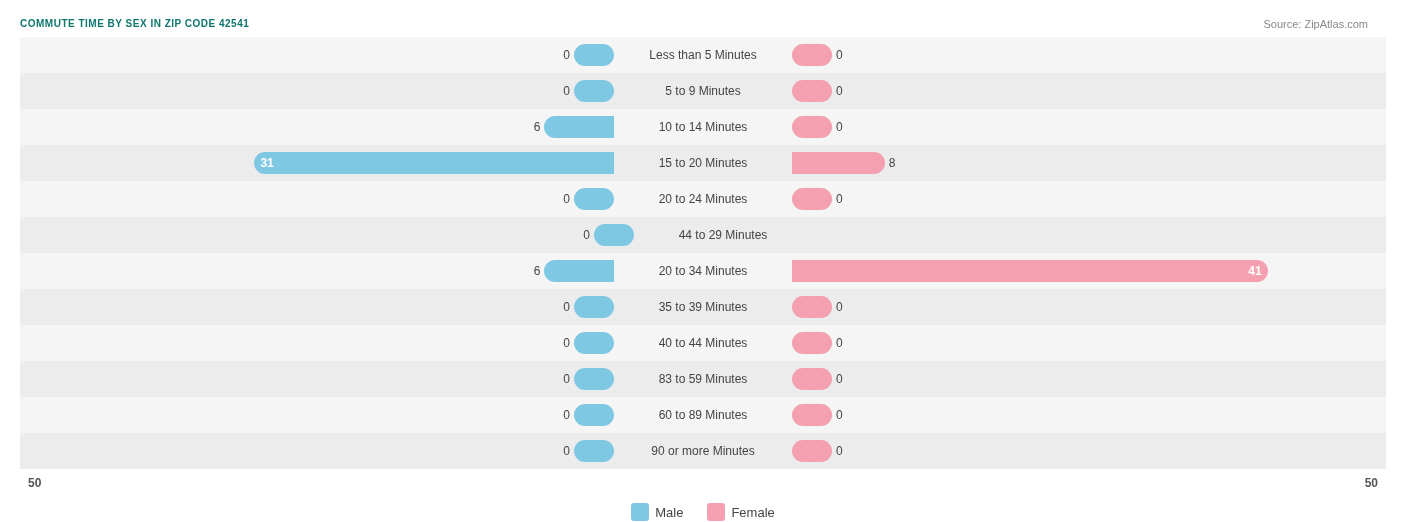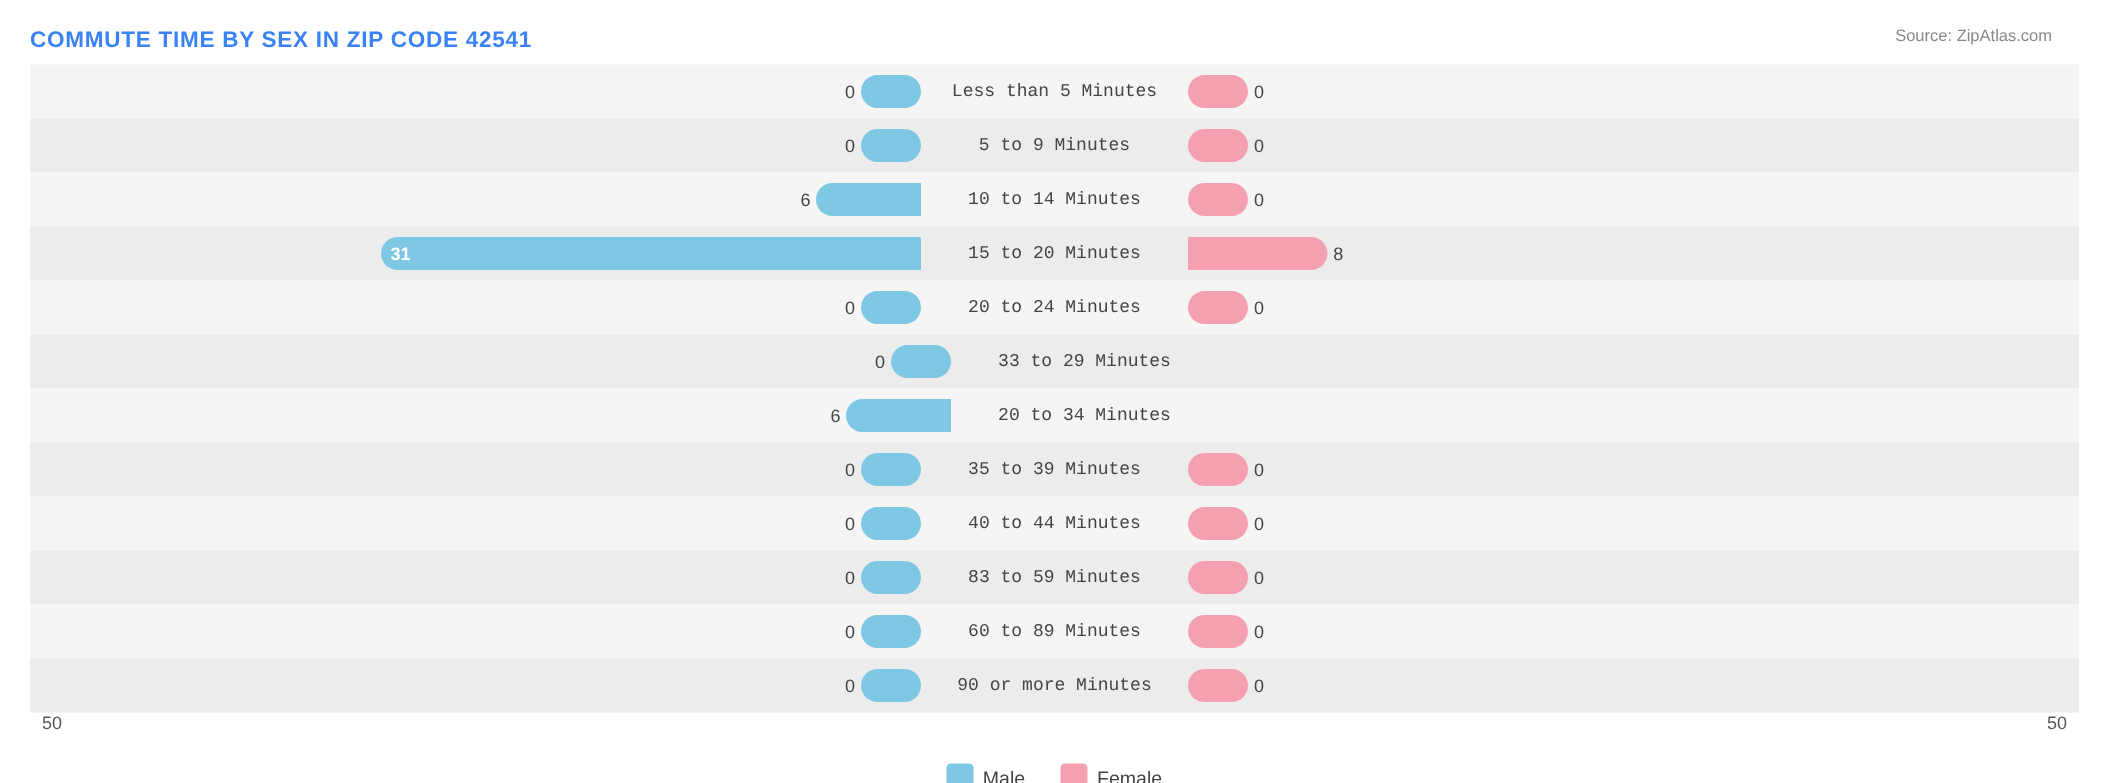--- a/index.html
+++ b/index.html
@@ -9,23 +9,23 @@
       font-size: 13px;
       color: #333;
       width: 1406px;
       min-height: 522px;
     }
     .chart-container {
       padding: 18px 20px 14px 20px;
       position: relative;
     }
     .chart-title {
-      font-size: 15px;
+      font-size: 10px;
       font-weight: bold;
-      color: #3b82f6;
+      color: #0f766e;
       text-transform: uppercase;
       letter-spacing: 0.5px;
       margin-bottom: 8px;
     }
     .source {
       position: absolute;
       top: 18px;
       right: 38px;
       font-size: 11px;
       color: #888;
@@ -61,21 +61,20 @@
       height: 100%;
       position: relative;
     }
     .label-section {
       width: 166px;
       text-align: center;
       font-size: 12px;
       color: #444;
       white-space: nowrap;
       flex-shrink: 0;
-      font-family: Liberation Mono, monospace;
     }
     .bar-male {
       height: 22px;
       background: #7ec8e3;
       border-radius: 11px 0 0 11px;
       display: flex;
       align-items: center;
       justify-content: flex-start;
       padding-left: 6px;
       min-width: 0;
@@ -104,22 +103,23 @@
       min-width: 20px;
       text-align: left;
     }
     .val-inside {
       font-size: 12px;
       font-weight: bold;
       color: #333;
     }
     .axis-row {
       display: flex;
-      align-items: flex-start;
+      align-items: center;
       height: 28px;
+      font-weight: bold;
     }
     .axis-left {
       width: 620px;
       display: flex;
       justify-content: flex-start;
       padding-left: 0;
     }
     .axis-right {
       width: 620px;
       display: flex;
@@ -214,28 +214,34 @@
         <div class="right-section">
           <div class="bar-female" style="width: 40px; border-radius: 11px;"></div>
           <span class="val-right">0</span>
         </div>
       </div>
       <div class="bar-row">
         <div class="left-section">
           <span class="val-left">0</span>
           <div class="bar-male" style="width: 40px; border-radius: 11px;"></div>
         </div>
-        <div class="label-section">33 to 29 Minutes</div>
+        <div class="label-section">44 to 29 Minutes</div>
       </div>
       <div class="bar-row">
         <div class="left-section">
           <span class="val-left">6</span>
           <div class="bar-male" style="width: 69.6px;"></div>
         </div>
         <div class="label-section">20 to 34 Minutes</div>
+        <div class="right-section">
+          <div class="bar-female" style="width: 475.6px;">
+            <span class="val-inside" style="color: rgb(255, 255, 255);">41</span>
+          </div>
+          <span class="val-right"></span>
+        </div>
       </div>
       <div class="bar-row">
         <div class="left-section">
           <span class="val-left">0</span>
           <div class="bar-male" style="width: 40px; border-radius: 11px;"></div>
         </div>
         <div class="label-section">35 to 39 Minutes</div>
         <div class="right-section">
           <div class="bar-female" style="width: 40px; border-radius: 11px;"></div>
           <span class="val-right">0</span>

